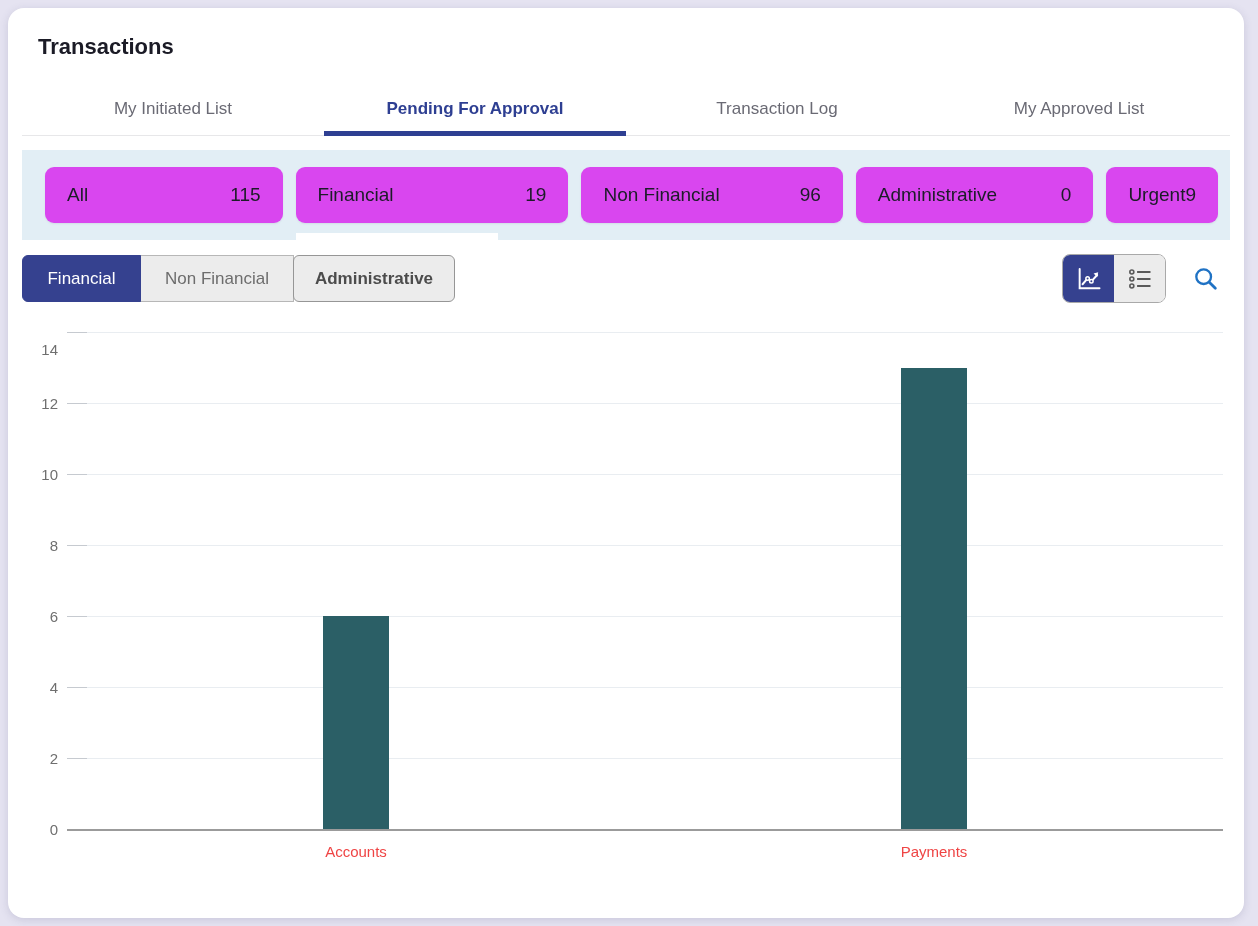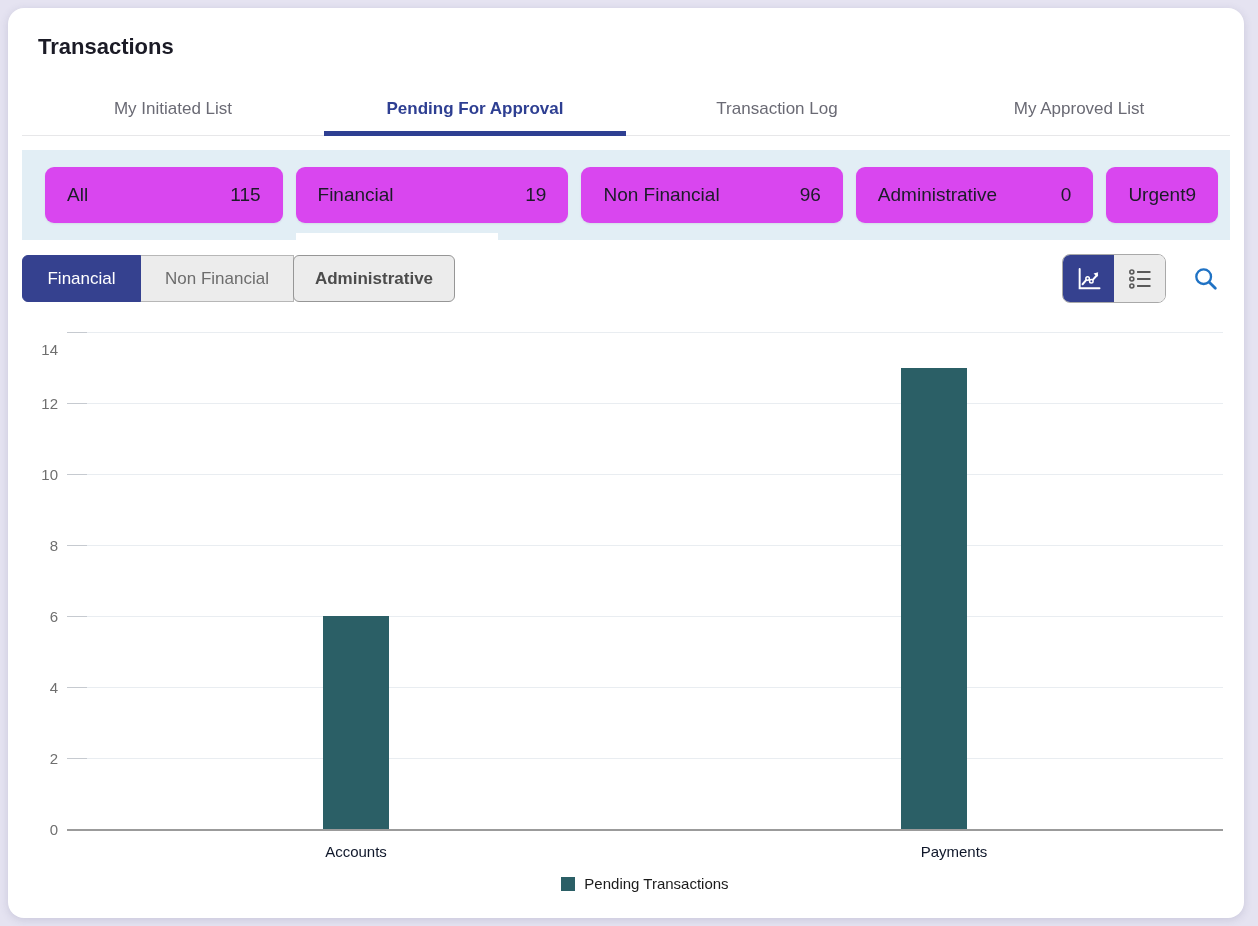--- a/index.html
+++ b/index.html
@@ -184,21 +184,21 @@
     background: #2b5f66;
     transform: translateX(-50%);
     cursor: pointer;
   }
   .x-labels { position: relative; height: 30px; }
   .x-label {
     position: absolute;
     top: 14px;
     transform: translateX(-50%);
     font-size: 15px;
-    color: #0f172a;
+    color: #ef4444;
     white-space: nowrap;
   }
   .legend {
     margin-top: 16px;
     display: flex;
     align-items: center;
     justify-content: center;
     gap: 9px;
   }
   .legend-swatch { width: 14px; height: 14px; background: #2b5f66; }
@@ -300,21 +300,17 @@
         <div class="y-label" style="top: 71.4286%;">4</div>
         <div class="gridline" style="top: 85.7143%;"></div>
         <div class="y-label" style="top: 85.7143%;">2</div>
         <div class="gridline zero" style="top: 100%;"></div>
         <div class="y-label" style="top: 100%;">0</div>
         <div class="bar" style="left: 25%; height: 42.8571%; background: rgb(43, 95, 102);"></div>
         <div class="bar" style="left: 75%; height: 92.8571%; background: rgb(43, 95, 102);"></div>
       </div>
     <div class="x-labels">
         <div class="x-label" style="left: 25%;">Accounts</div>
-        <div class="x-label" style="left: 75%; margin-left: 20px;">Payments</div>
-      </div>
-    <div class="legend">
-      <span class="legend-swatch" style="background: rgb(43, 95, 102);"></span>
-      <span class="legend-label">Pending Transactions</span>
-    </div>
+        <div class="x-label" style="left: 75%;">Payments</div>
+      </div>
   </div>
 
 </div>
 
 </body></html>

